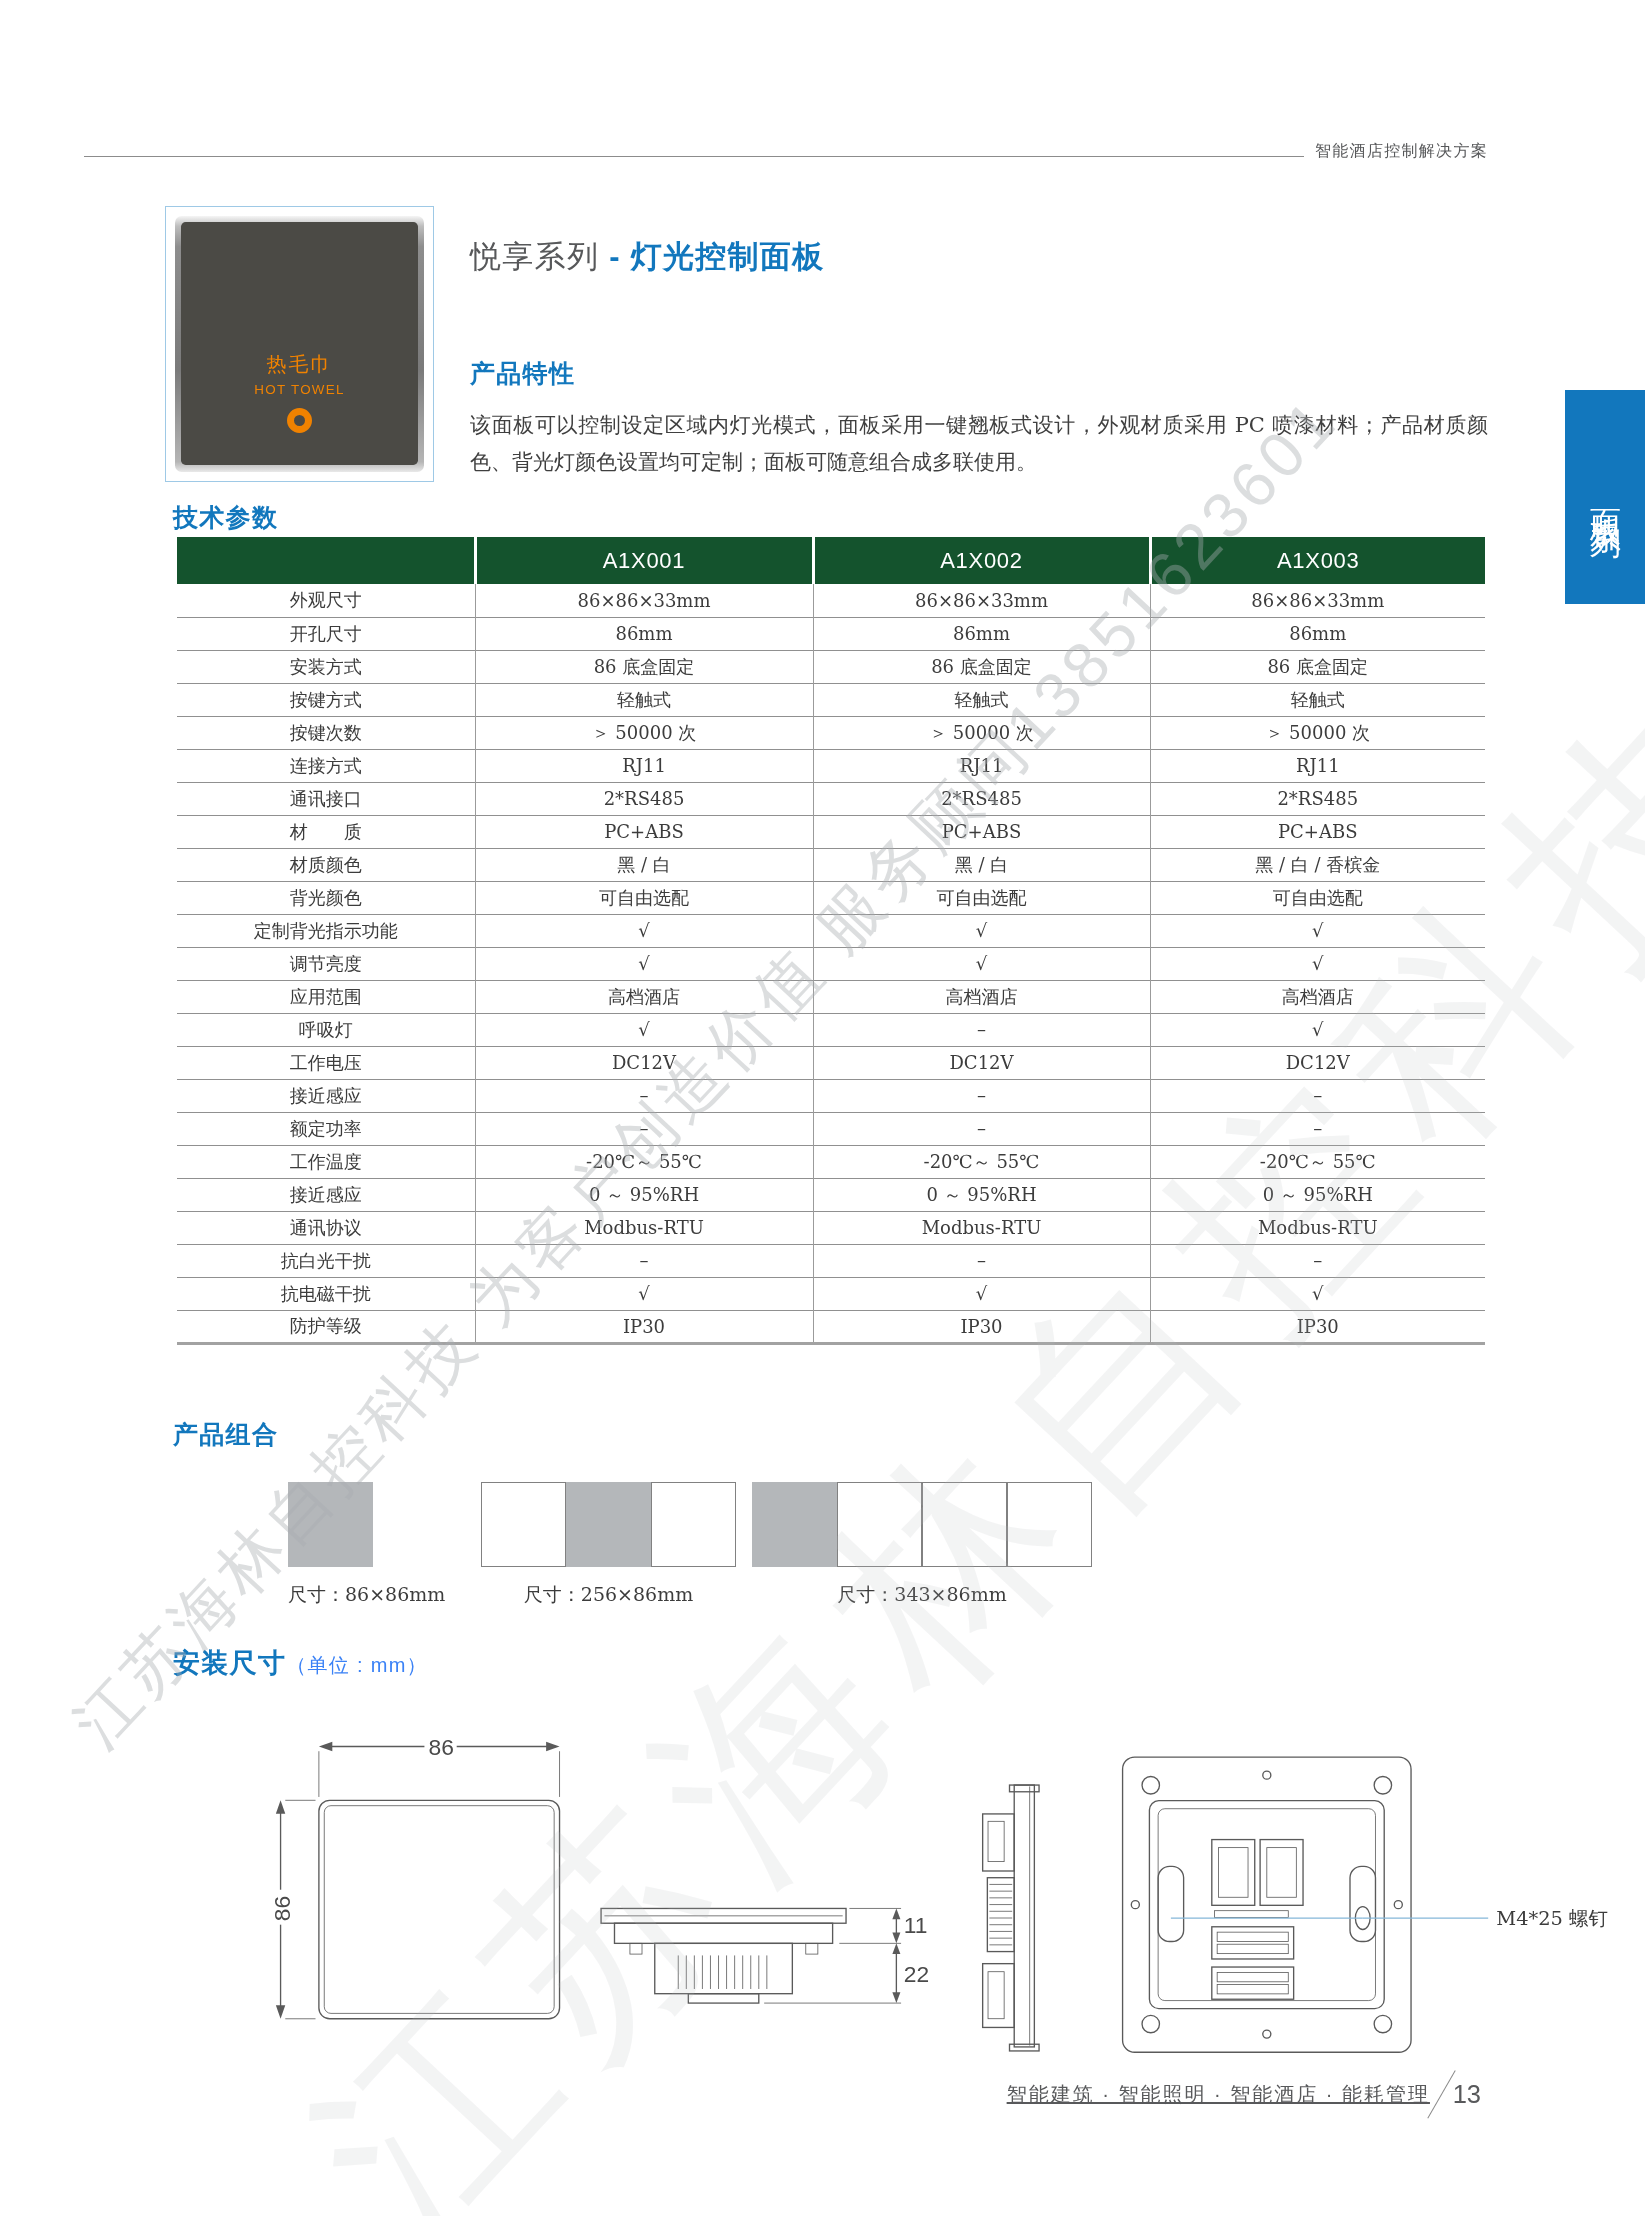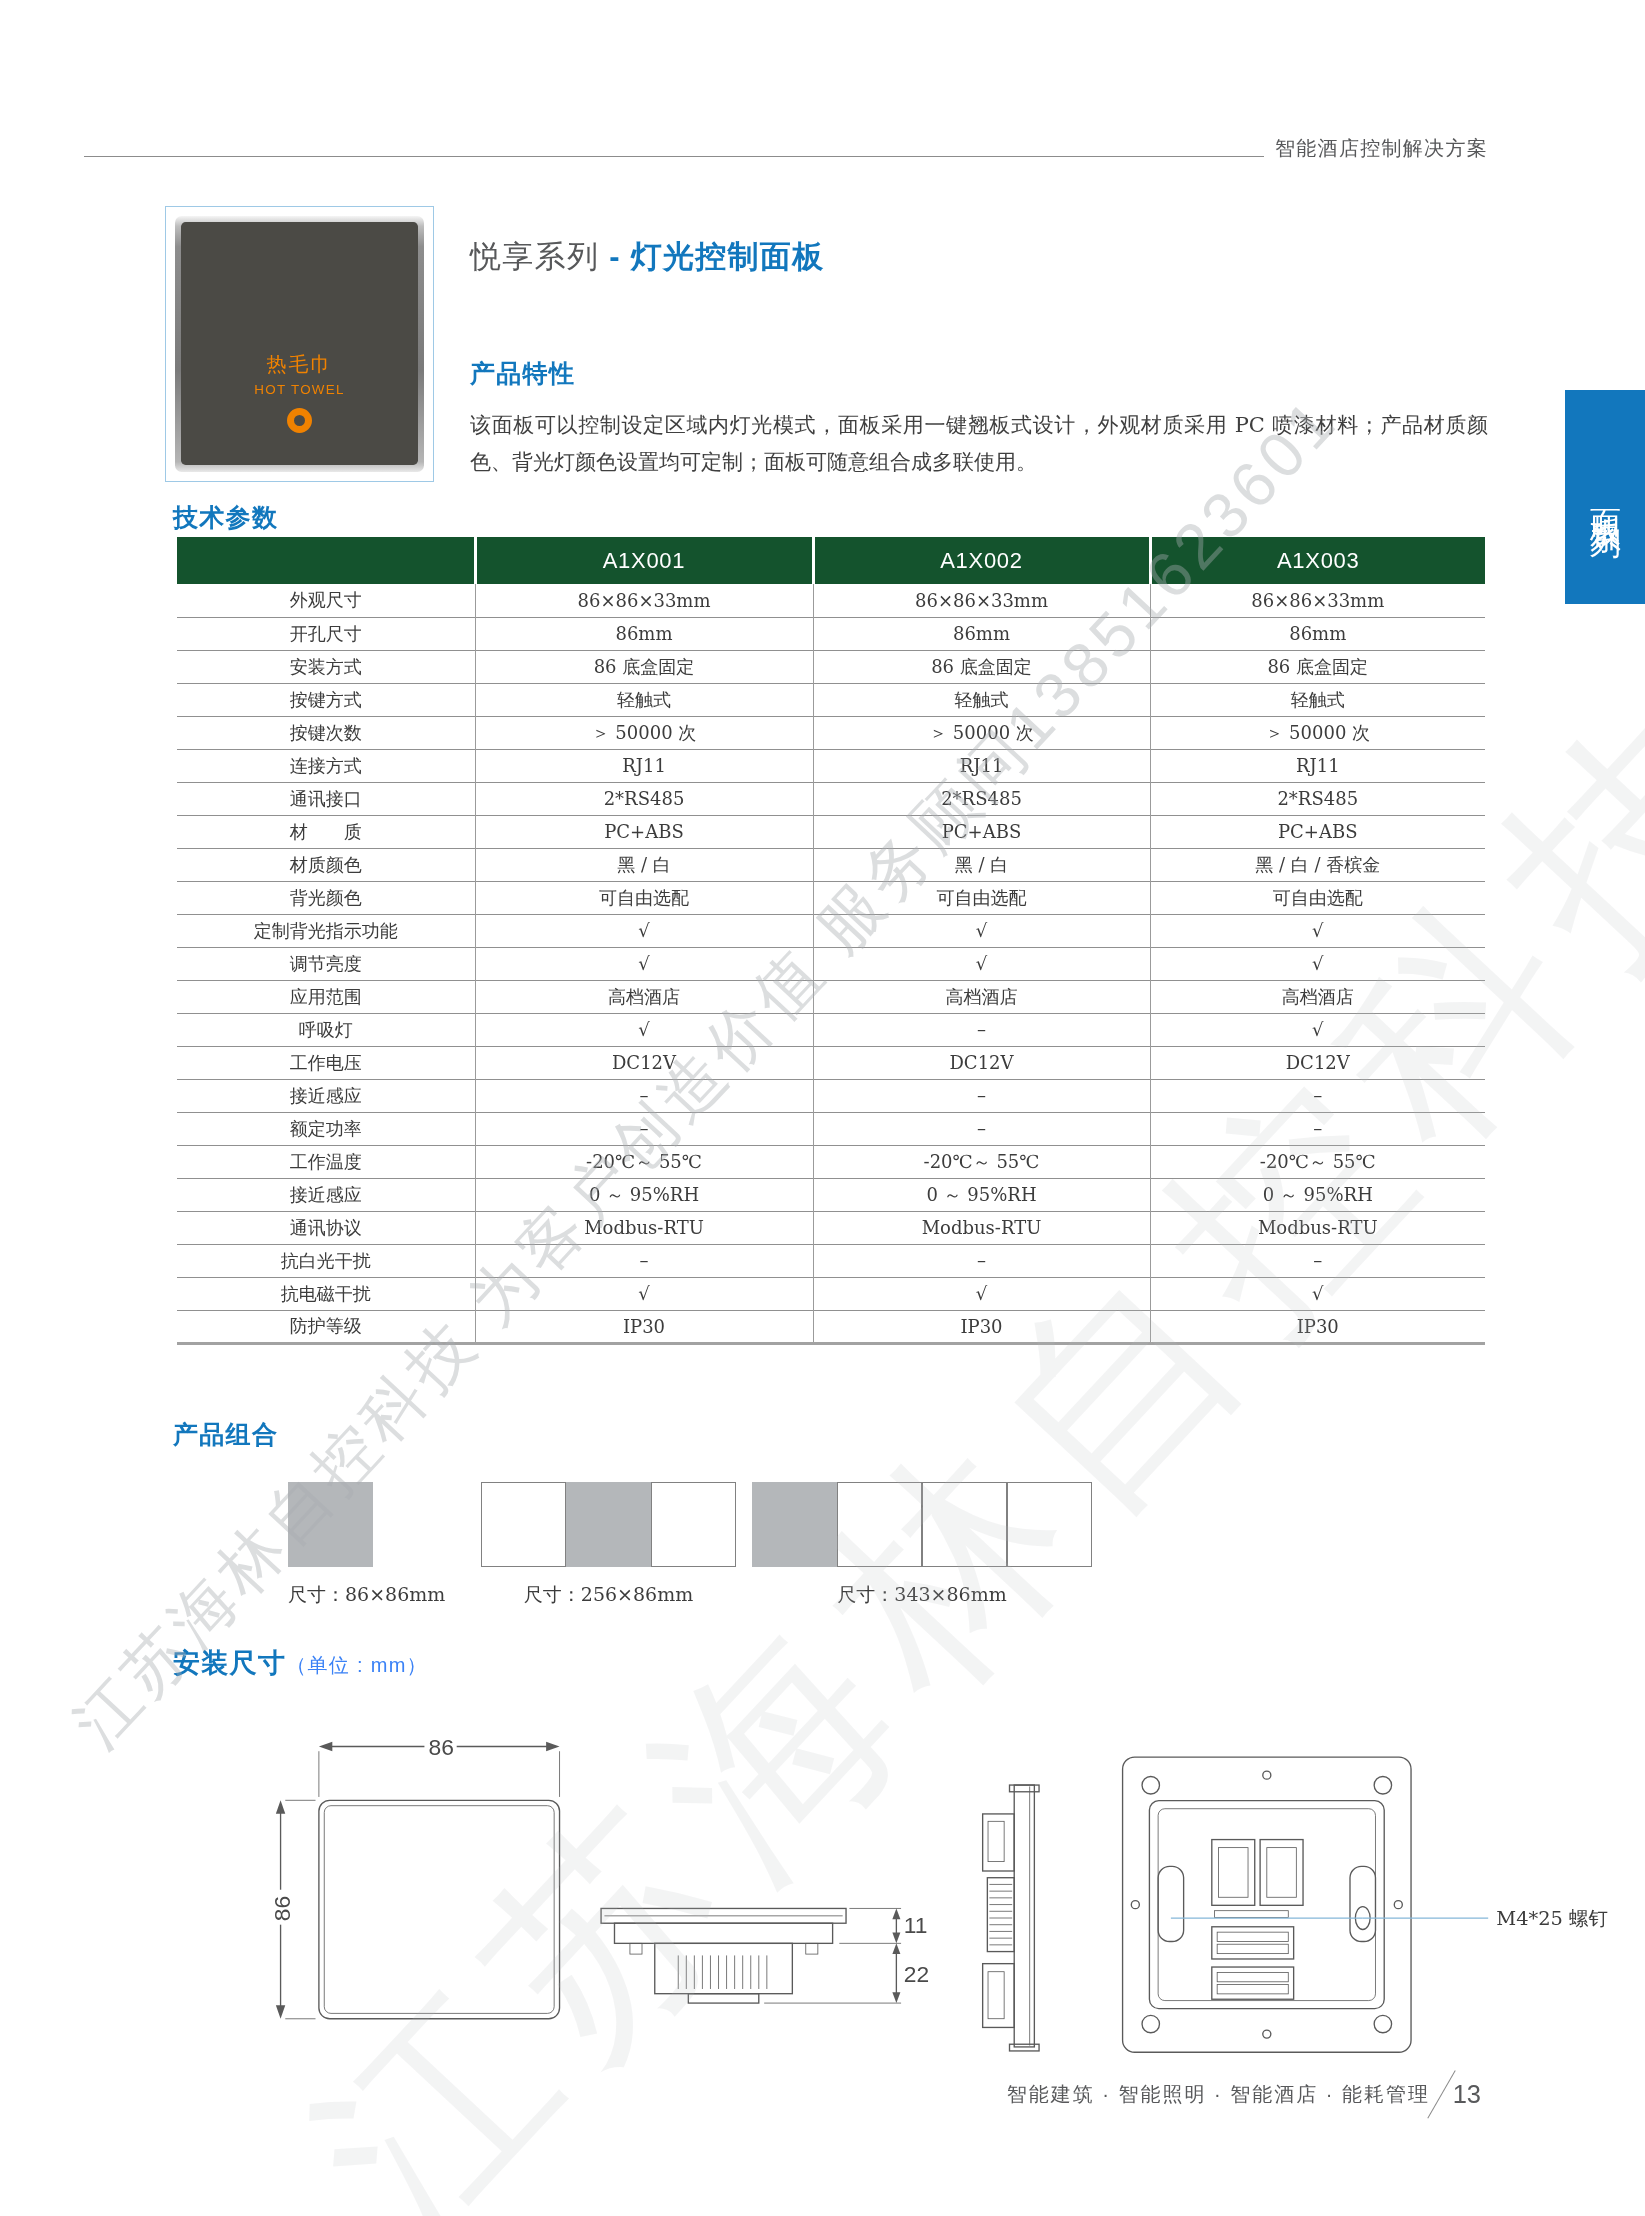--- a/index.html
+++ b/index.html
@@ -14,21 +14,21 @@
         font-family:"Liberation Sans",sans-serif; }
   .wm1 { left:87px; top:1693px; transform:rotate(-47deg); transform-origin:0 50%;
          font-size:64px; letter-spacing:5.4px; color:#a9adb1; opacity:0.40; }
   .wm2 { left:363px; top:2049px; transform:rotate(-47deg); transform-origin:0 50%;
          font-size:222px; letter-spacing:27px; color:#b9bcbf; opacity:0.16; }
 
   
   .page-header { position:absolute; top:132px; left:84px; width:1404px; height:30px;
                  display:flex; align-items:flex-end; gap:10.7px; }
   .page-header .rule { flex:1; height:0; border-bottom:1.3px solid #8c8c8c; margin-bottom:4.7px; }
-  .page-header .htitle { font-size:20px; color:#57585a; letter-spacing:1.3px; }
+  .page-header .htitle { font-size:16px; color:#57585a; letter-spacing:1.3px; }
 
   
   .side-tab { position:absolute; left:1565px; top:390px; width:80px; height:214px;
               background:#1277bd; display:flex; align-items:center; justify-content:center; z-index:2; }
   .side-tab span { writing-mode:vertical-rl; color:#ffffff; font-size:31px; letter-spacing:6.7px; font-weight:500; }
 
   
   .product-img { position:absolute; left:165px; top:206px; width:269px; height:276px;
                  border:1.3px solid #9ec9e6; padding:8.7px; background:#fff; }
   .bezel { position:relative; width:100%; height:100%; border-radius:6.7px;
@@ -87,21 +87,21 @@
   .dwg line, .dwg rect, .dwg path, .dwg circle, .dwg ellipse, .dwg polyline { stroke:#5a5a5a; fill:none; stroke-width:2; }
   .dwg .thin { stroke-width:1.2; }
   .dwg .arrow { fill:#5a5a5a; stroke:none; }
   .dwg text { fill:#4a4a4a; font-size:34px; stroke:none;
               font-family:"Liberation Sans","DejaVu Sans",sans-serif; }
   .dwg .leader { stroke:#85b7d9; }
   .dwg .label-serif { font-family:"DejaVu Serif","Liberation Serif",serif; font-size:29px; fill:#3c3c3c; }
 
   
   .footer { position:absolute; top:2067px; right:164px; display:flex; align-items:center; gap:10.7px; z-index:2; }
-  .footer .ftext { font-size:20px; color:#58595b; letter-spacing:2px; }
+  .footer .ftext { font-size:20px; color:#58595b; letter-spacing:2px;text-decoration:underline; }
   .footer .slash { width:1.3px; height:55px; background:#8a8a8a; transform:rotate(30deg); }
   .footer .pnum { font-size:25.5px; color:#58595b; }
 </style>
 </head>
 <body>
 
 <div class="wm wm1">江苏海林自控科技 为客户创造价值 服务顾问13851623601</div>
 <div class="wm wm2">江苏海林自控科技</div>
 
 <div class="page-header">

